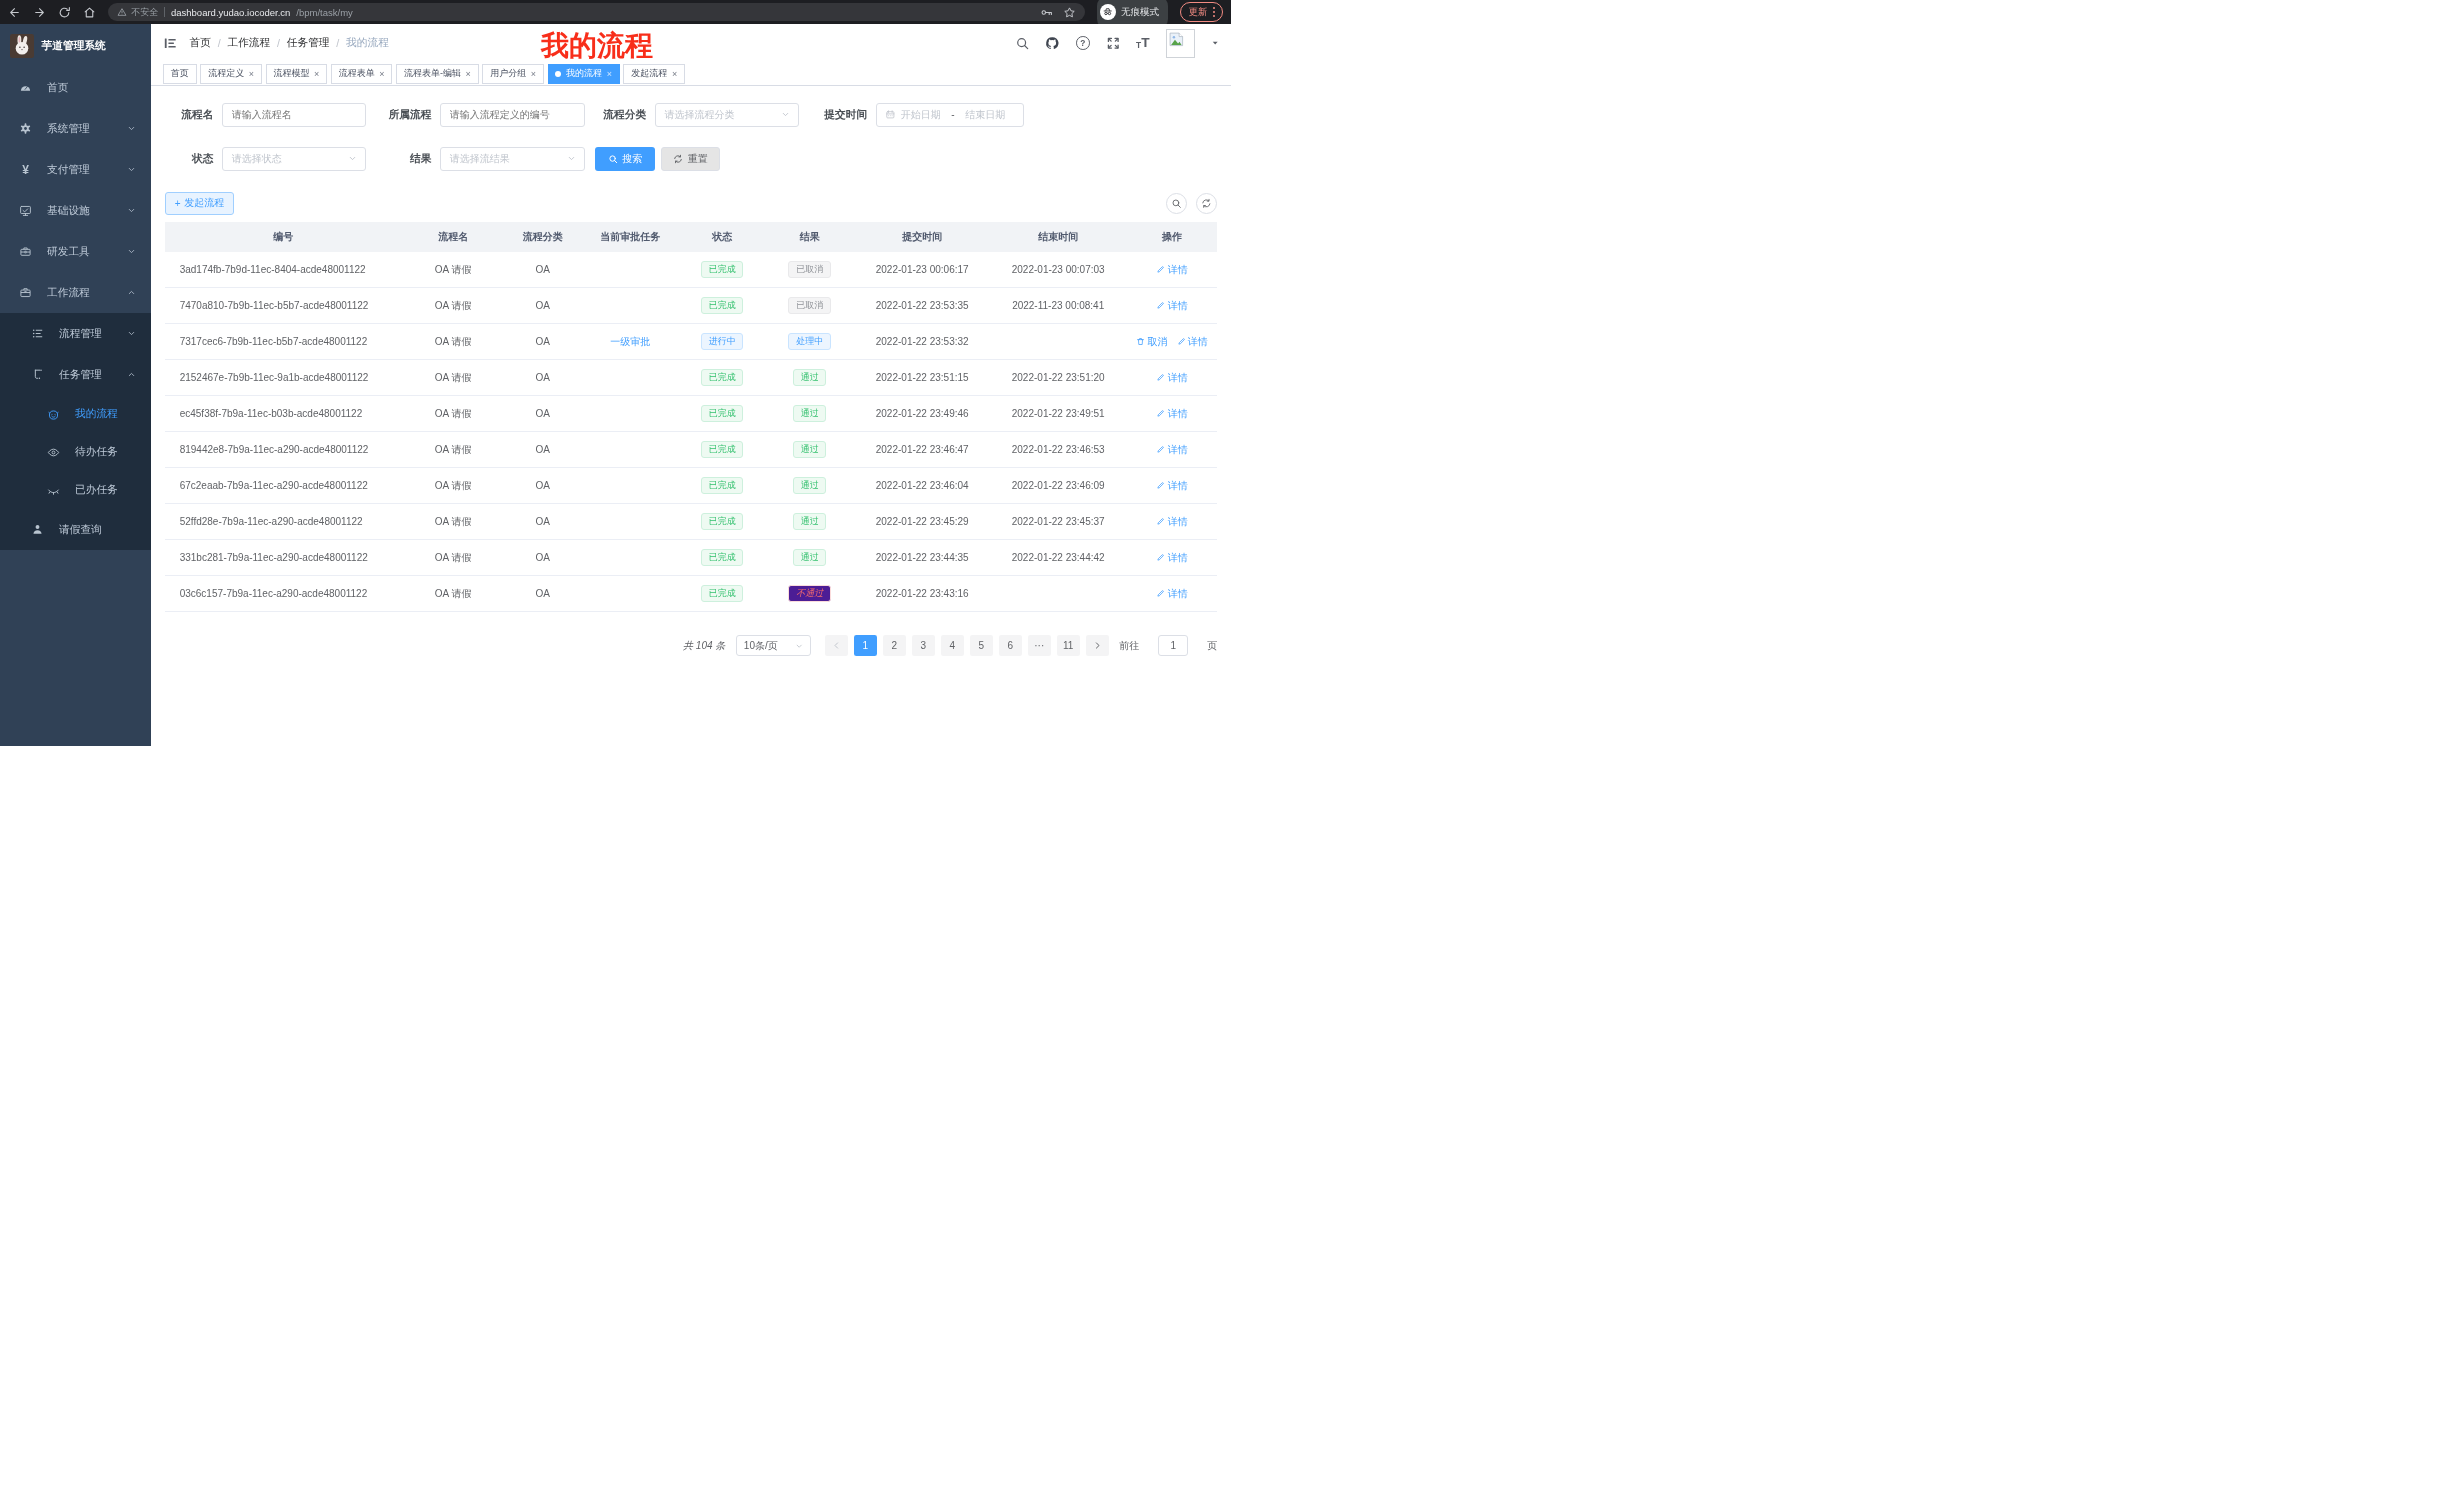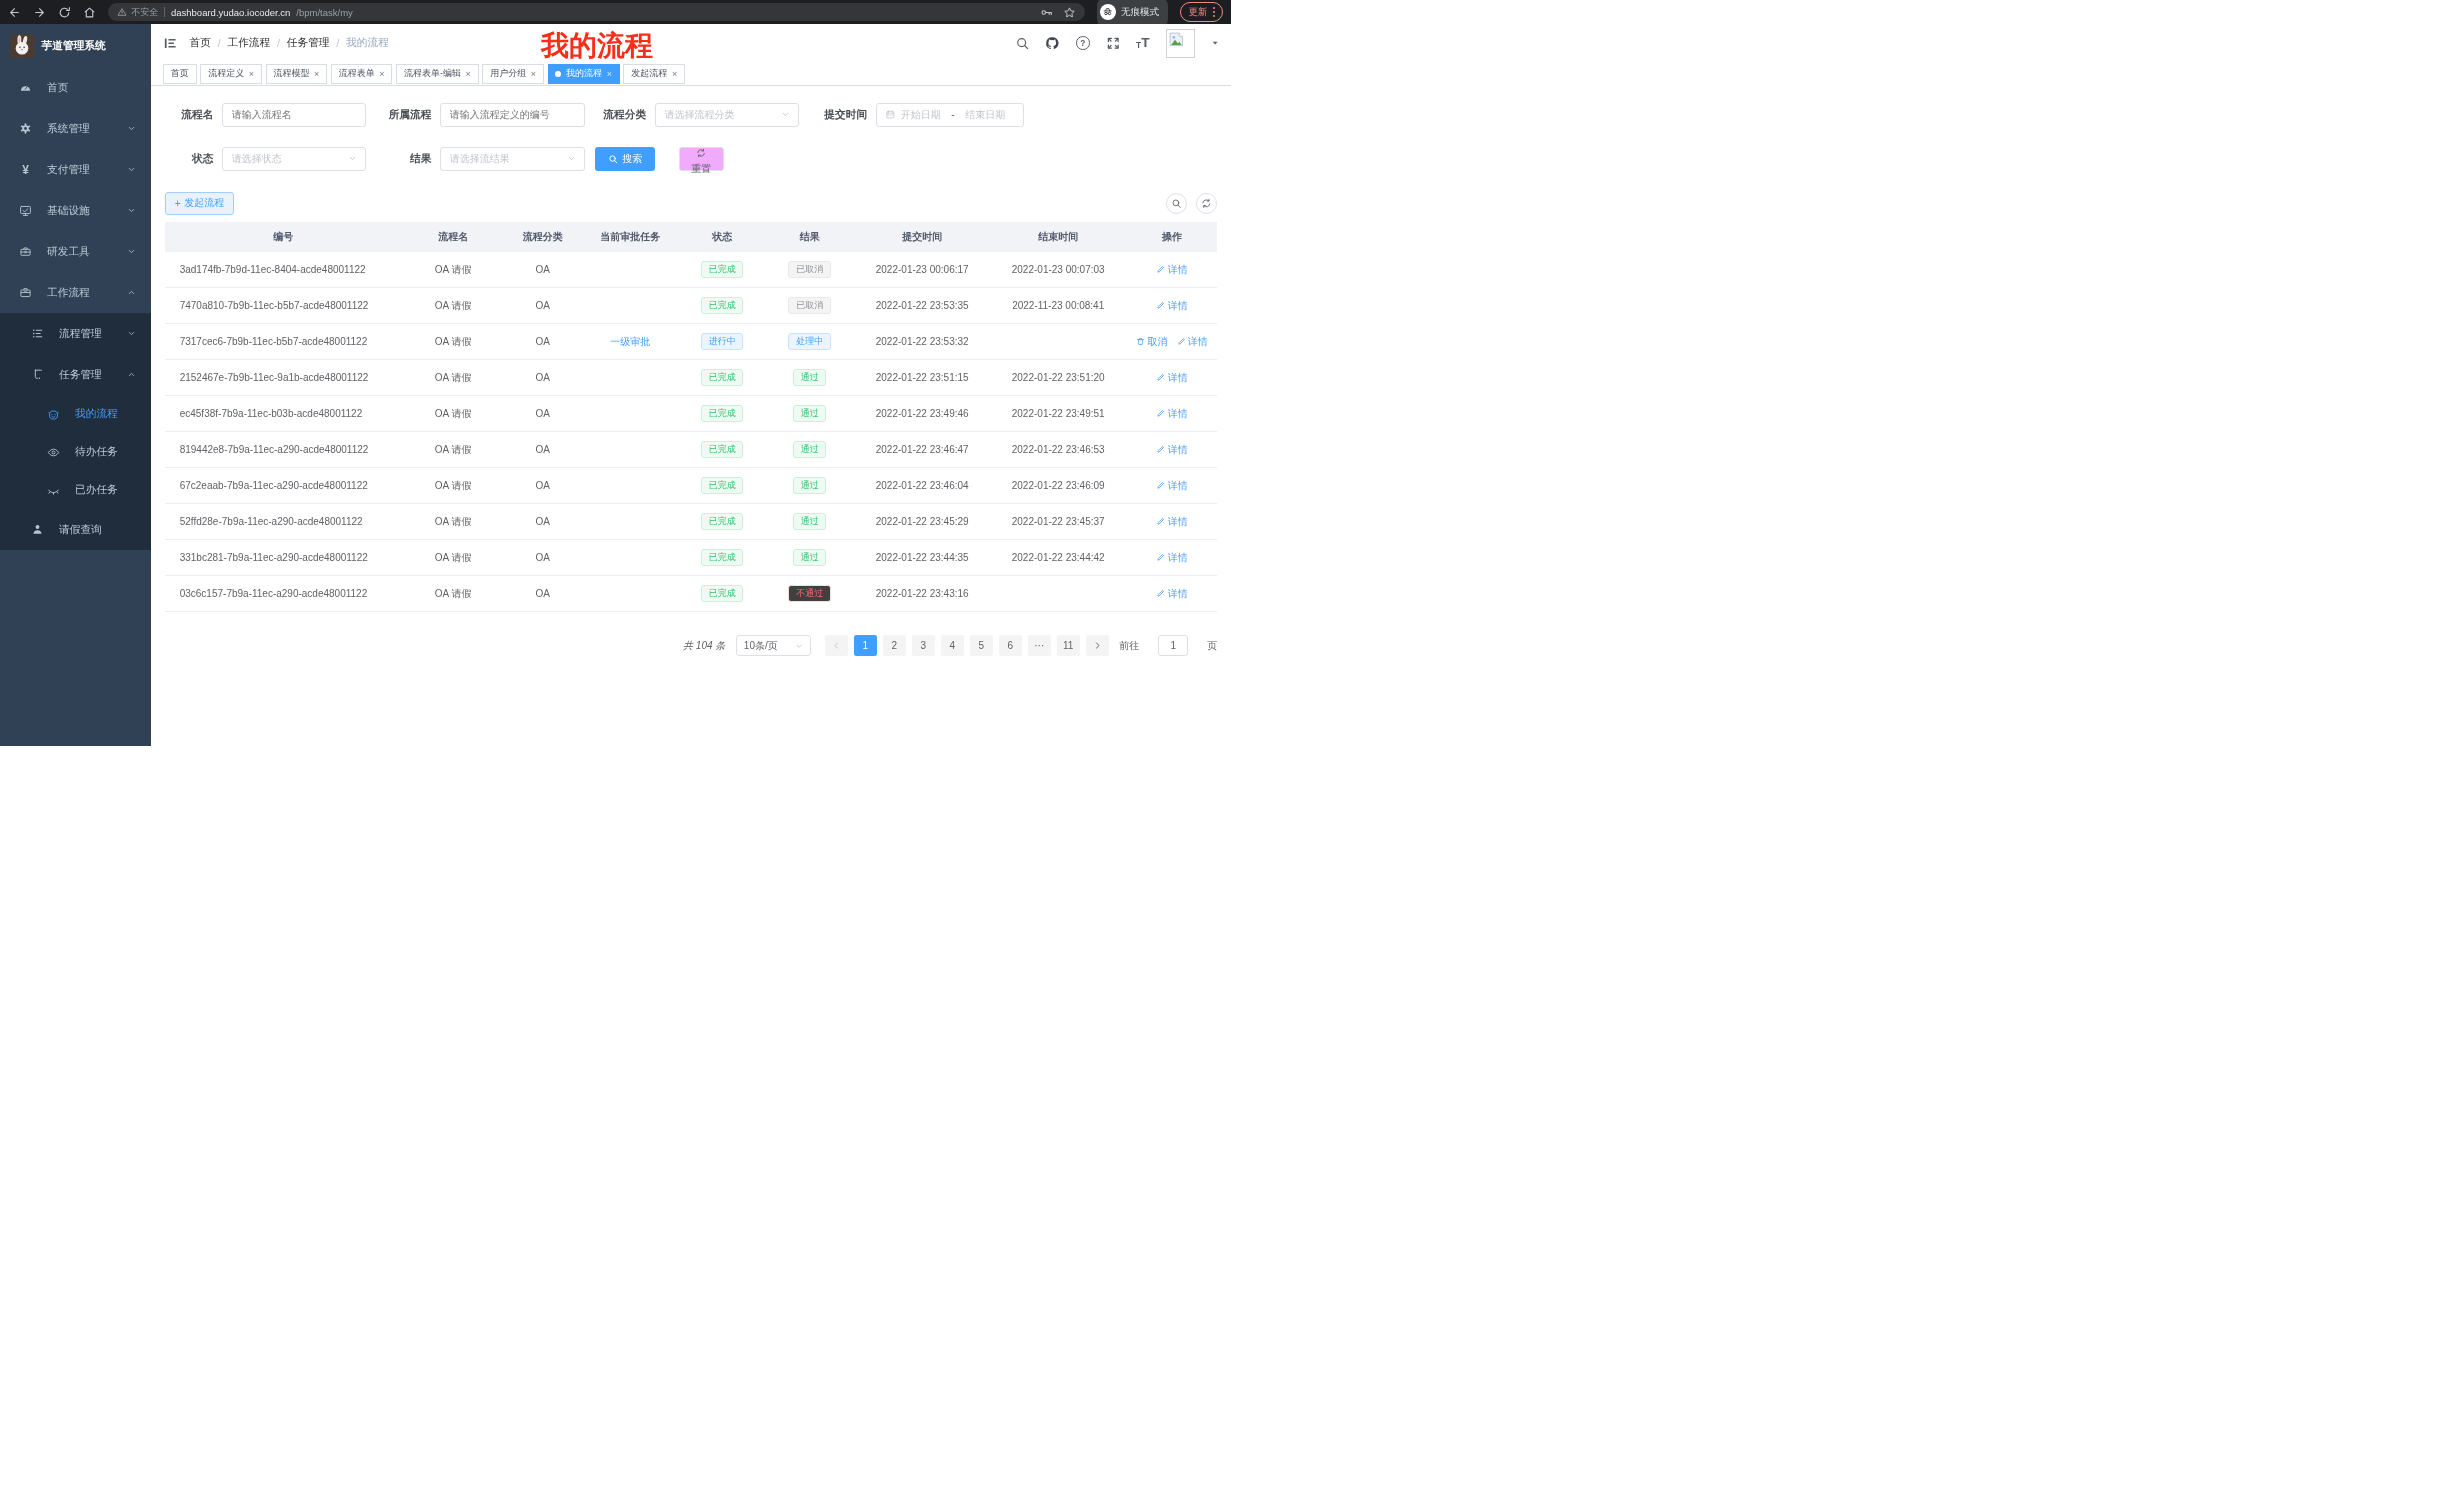--- a/index.html
+++ b/index.html
@@ -85,21 +85,21 @@
   .inp.sel { justify-content:space-between; }
   .sel .chev { width:9px; height:9px; color:#c0c4cc; }
   .w165{ width:144px; } .w190{ width:145px; } .w195{ width:148px; }
   .ml24{ margin-left:18px; } .ml18{ margin-left:13.7px; } .ml28{ margin-left:21px; }
   .cal { width:10.7px; height:10.7px; color:#c0c4cc; flex-shrink:0; }
   .range-sep { color:#606266; margin:0 6px; }
   .btn { height:24px; border-radius:3px; font-size:10px; display:flex; align-items:center;
     gap:4.6px; padding:0 11.4px; cursor:pointer; border:0.8px solid transparent; }
   .btn .bi { width:10px; height:10px; display:inline-flex; }
   .btn-primary { background:#409eff; color:#fff; margin-left:10px; }
-  .btn-plain { background:#f0abfc; border-color:#dcdfe6; color:#606266; margin-left:24px;flex-direction:column; }
+  .btn-plain { background:#e5e5e5; border-color:#dcdfe6; color:#606266; margin-left:6px; }
 
   .tools-row { margin-top:21px; display:flex; align-items:center; height:23px; }
   .btn-create { height:23px; background:#e8f3ff; border:0.8px solid #a0cfff; color:#409eff;
     border-radius:3px; font-size:10px; display:flex; align-items:center; gap:3.8px; padding:0 9px; cursor:pointer; }
   .round-btns { margin-left:auto; display:flex; gap:9px; }
   .rbtn { width:21px; height:21px; border:0.8px solid #dcdfe6; border-radius:50%;
     display:flex; align-items:center; justify-content:center; color:#606266; background:#fff; cursor:pointer; }
   .rbtn svg { width:10.7px; height:10.7px; }
 
   
@@ -108,21 +108,21 @@
     align-items:center; }
   .thead { background:#f1f3f6; height:30px; color:#515a6e; font-weight:700; }
   .tc { text-align:center; }
   .tbody .trow { height:36px; border-bottom:0.8px solid #ebeef5; }
   .cell-id { text-align:left; padding-left:15px; }
   .task-link { color:#409eff; cursor:pointer;font-family:Liberation Mono, monospace; }
   .tag { display:inline-block; padding:3px 6.8px; border-radius:3px; font-size:9px; line-height:1; }
   .t-success { color:#35c16f; background:#eefaf2; border:0.8px solid #cdf0dd; }
   .t-info    { color:#909399; background:#f4f4f5; border:0.8px solid #e9e9eb; }
   .t-primary { color:#409eff; background:#ecf5ff; border:0.8px solid #c9e4ff; }
-  .t-danger  { color:#f56c6c; background:#404040; border:0.8px solid #fbdcdc; }
+  .t-danger  { color:#f56c6c; background:#4c1d95; border:0.8px solid #fbdcdc;font-style:italic; }
   .ops { display:flex; justify-content:center; gap:9px; }
   .op { color:#409eff; display:inline-flex; align-items:center; gap:2.3px; cursor:pointer; white-space:nowrap; }
   .op svg { width:9px; height:9px; }
 
   
   .pager { margin-top:23px; display:flex; justify-content:flex-end; align-items:center;
     font-size:10px; color:#606266; }
   .total { margin-right:10.7px;font-style:italic; }
   .psize { width:75px; height:21px; border:0.8px solid #dcdfe6; border-radius:3px;
     display:flex; align-items:center; justify-content:space-between; padding:0 6.8px; margin-right:10.7px; cursor:pointer; }

